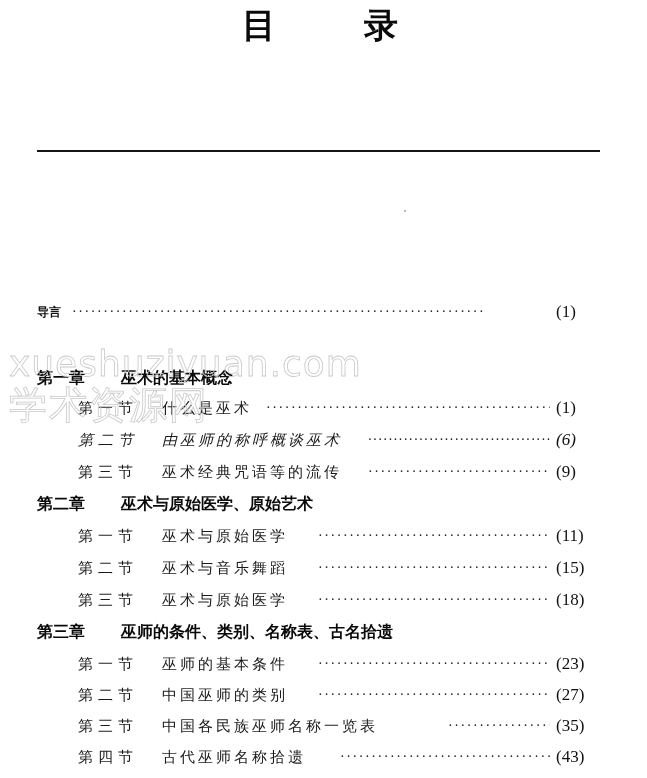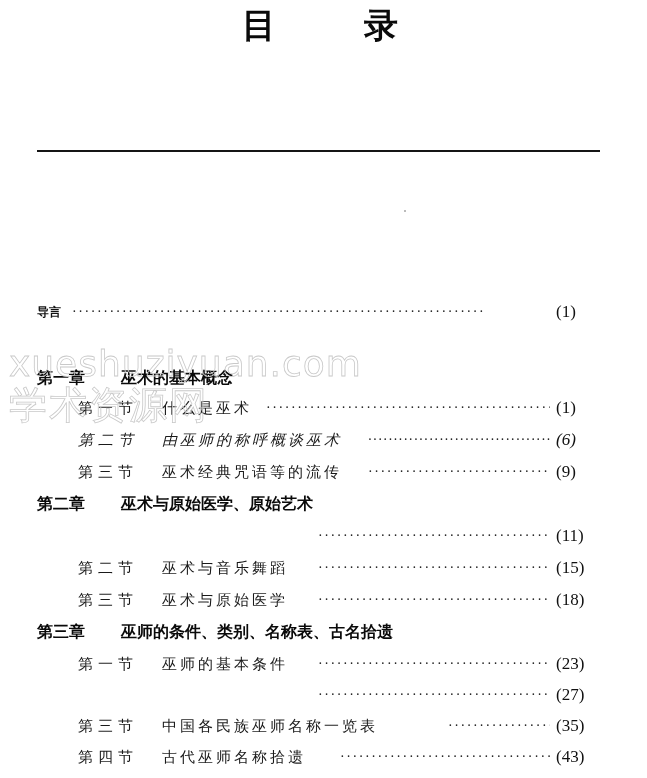--- a/index.html
+++ b/index.html
@@ -173,20 +173,23 @@
   <span class="leader" style="left:368px; width:182px;">··································································</span>
   <span class="page">(9)</span>
 </div>
 
 <div class="row chapter" style="top:490px;">
   <span class="label">
     <span class="num">第二章</span><span>巫术与原始医学、原始艺术</span>
   </span>
 </div>
 <div class="row section" style="top:522px;">
+  <span class="label">
+    <span class="num">第一节</span><span>巫术与原始医学</span>
+  </span>
   <span class="leader" style="left:318px; width:232px;">··································································</span>
   <span class="page">(11)</span>
 </div>
 <div class="row section" style="top:554px;">
   <span class="label">
     <span class="num">第二节</span><span>巫术与音乐舞蹈</span>
   </span>
   <span class="leader" style="left:318px; width:232px;">··································································</span>
   <span class="page">(15)</span>
 </div>
@@ -204,20 +207,23 @@
   </span>
 </div>
 <div class="row section" style="top:650px;">
   <span class="label">
     <span class="num">第一节</span><span>巫师的基本条件</span>
   </span>
   <span class="leader" style="left:318px; width:232px;">··································································</span>
   <span class="page">(23)</span>
 </div>
 <div class="row section" style="top:681px;">
+  <span class="label">
+    <span class="num">第二节</span><span>中国巫师的类别</span>
+  </span>
   <span class="leader" style="left:318px; width:232px;">··································································</span>
   <span class="page">(27)</span>
 </div>
 <div class="row section" style="top:712px;">
   <span class="label">
     <span class="num">第三节</span><span>中国各民族巫师名称一览表</span>
   </span>
   <span class="leader" style="left:448px; width:102px;">··································································</span>
   <span class="page">(35)</span>
 </div>

